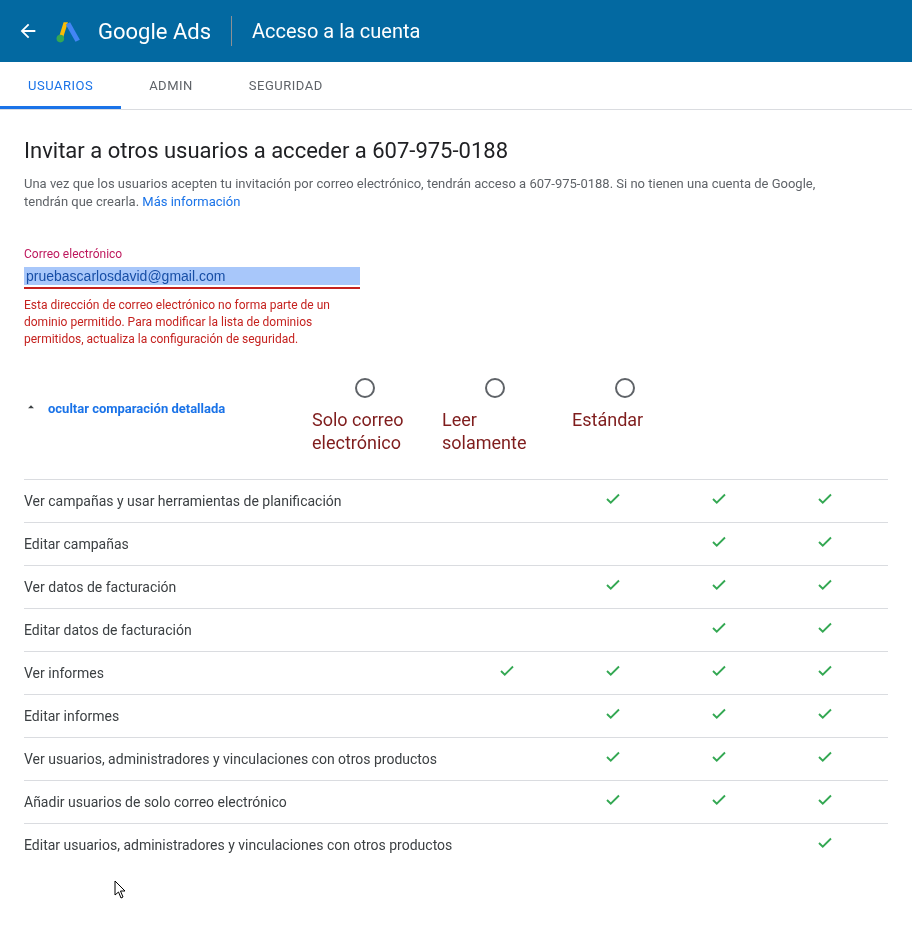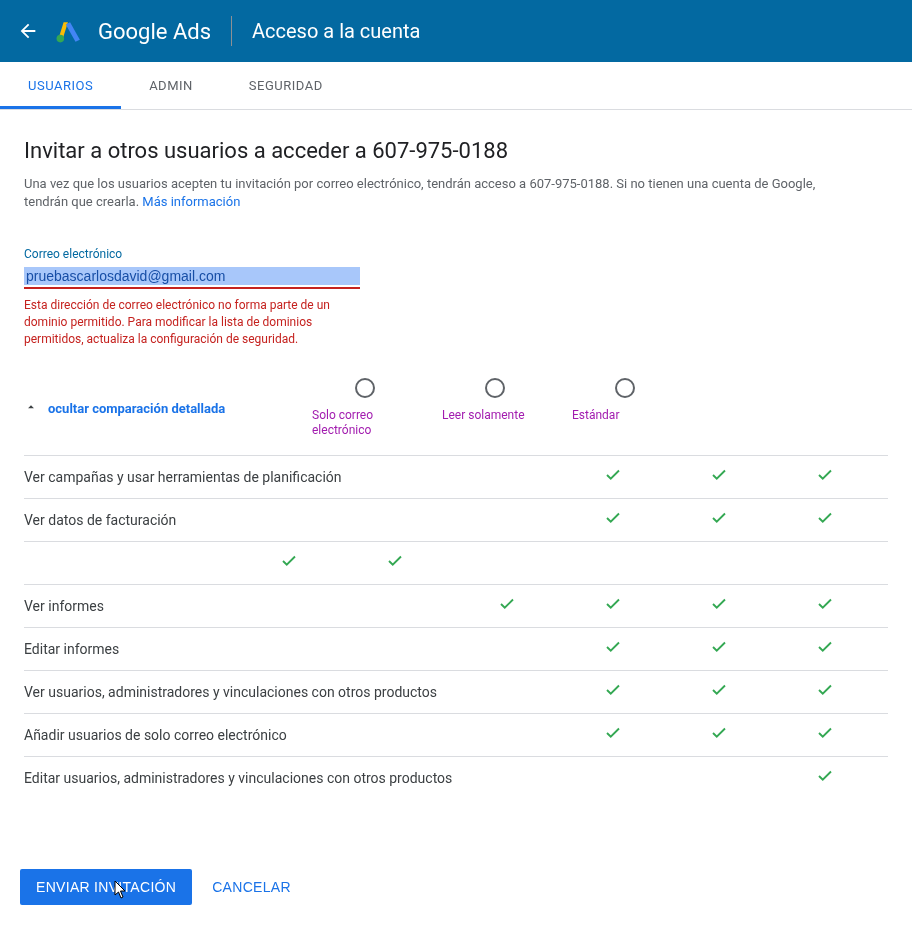--- a/index.html
+++ b/index.html
@@ -78,21 +78,21 @@
     color:#5f6368;
     line-height:1.4;
     max-width: 800px;
   }
   .description a {
     color:#1a73e8;
     text-decoration:none;
   }
   
   .field-block { margin-top: 36px; width: 336px; }
-  .field-label { font-size:12px; color:#0369a1; margin-bottom:6px; display:block;}
+  .field-label { font-size:12px; color:#be185d; margin-bottom:6px; display:block;}
   .email-input-wrap {
     border-bottom:2px solid #c5221f;
     padding-bottom:2px;
   }
   .email-input {
     border:none;
     outline:none;
     font-size:14px;
     width:100%;
     background:#a8c7fa;
@@ -146,28 +146,28 @@
     cursor:pointer;
   }
   .radio-circle.selected {
     border-color:#1a73e8;
   }
   .radio-dot {
     width:10px;height:10px;border-radius:50%;
     background:#1a73e8;
   }
   .radio-label {
-    font-size:12px;
-    color:#a21caf;
+    font-size:18px;
+    color:#7f1d1d;
     text-align:left;
     line-height:1.3;
   }
   
   .perm-table {
-    margin-top:16px;
+    margin-top:24px;
     border-top:1px solid #dadce0;
   }
   .perm-row {
     display:flex;
     align-items:center;
     min-height:41px;
     border-bottom:1px solid #dadce0;
     padding:10px 0;
   }
   .perm-row:last-child { border-bottom:none; }
@@ -296,33 +296,45 @@
               <polyline points="4,12 9,17 20,6"></polyline>
             </svg></span></div>
         <div class="perm-cell"><span class="check"><svg width="18" height="18" viewBox="0 0 24 24" fill="none" stroke="#34a853" stroke-width="2.5">
               <polyline points="4,12 9,17 20,6"></polyline>
             </svg></span></div>
         <div class="perm-cell"><span class="check"><svg width="18" height="18" viewBox="0 0 24 24" fill="none" stroke="#34a853" stroke-width="2.5">
               <polyline points="4,12 9,17 20,6"></polyline>
             </svg></span></div>
       </div>
       <div class="perm-row">
+        <div class="perm-label">Editar campañas</div>
+        <div class="perm-cell"></div>
+        <div class="perm-cell"></div>
+        <div class="perm-cell"><span class="check"><svg width="18" height="18" viewBox="0 0 24 24" fill="none" stroke="#34a853" stroke-width="2.5">
+              <polyline points="4,12 9,17 20,6"></polyline>
+            </svg></span></div>
+        <div class="perm-cell"><span class="check"><svg width="18" height="18" viewBox="0 0 24 24" fill="none" stroke="#34a853" stroke-width="2.5">
+              <polyline points="4,12 9,17 20,6"></polyline>
+            </svg></span></div>
+      </div>
+      <div class="perm-row">
         <div class="perm-label">Ver datos de facturación</div>
         <div class="perm-cell"></div>
         <div class="perm-cell"><span class="check"><svg width="18" height="18" viewBox="0 0 24 24" fill="none" stroke="#34a853" stroke-width="2.5">
               <polyline points="4,12 9,17 20,6"></polyline>
             </svg></span></div>
         <div class="perm-cell"><span class="check"><svg width="18" height="18" viewBox="0 0 24 24" fill="none" stroke="#34a853" stroke-width="2.5">
               <polyline points="4,12 9,17 20,6"></polyline>
             </svg></span></div>
         <div class="perm-cell"><span class="check"><svg width="18" height="18" viewBox="0 0 24 24" fill="none" stroke="#34a853" stroke-width="2.5">
               <polyline points="4,12 9,17 20,6"></polyline>
             </svg></span></div>
       </div>
       <div class="perm-row">
+        <div class="perm-label">Editar datos de facturación</div>
         <div class="perm-cell"></div>
         <div class="perm-cell"></div>
         <div class="perm-cell"><span class="check"><svg width="18" height="18" viewBox="0 0 24 24" fill="none" stroke="#34a853" stroke-width="2.5">
               <polyline points="4,12 9,17 20,6"></polyline>
             </svg></span></div>
         <div class="perm-cell"><span class="check"><svg width="18" height="18" viewBox="0 0 24 24" fill="none" stroke="#34a853" stroke-width="2.5">
               <polyline points="4,12 9,17 20,6"></polyline>
             </svg></span></div>
       </div>
       <div class="perm-row">

